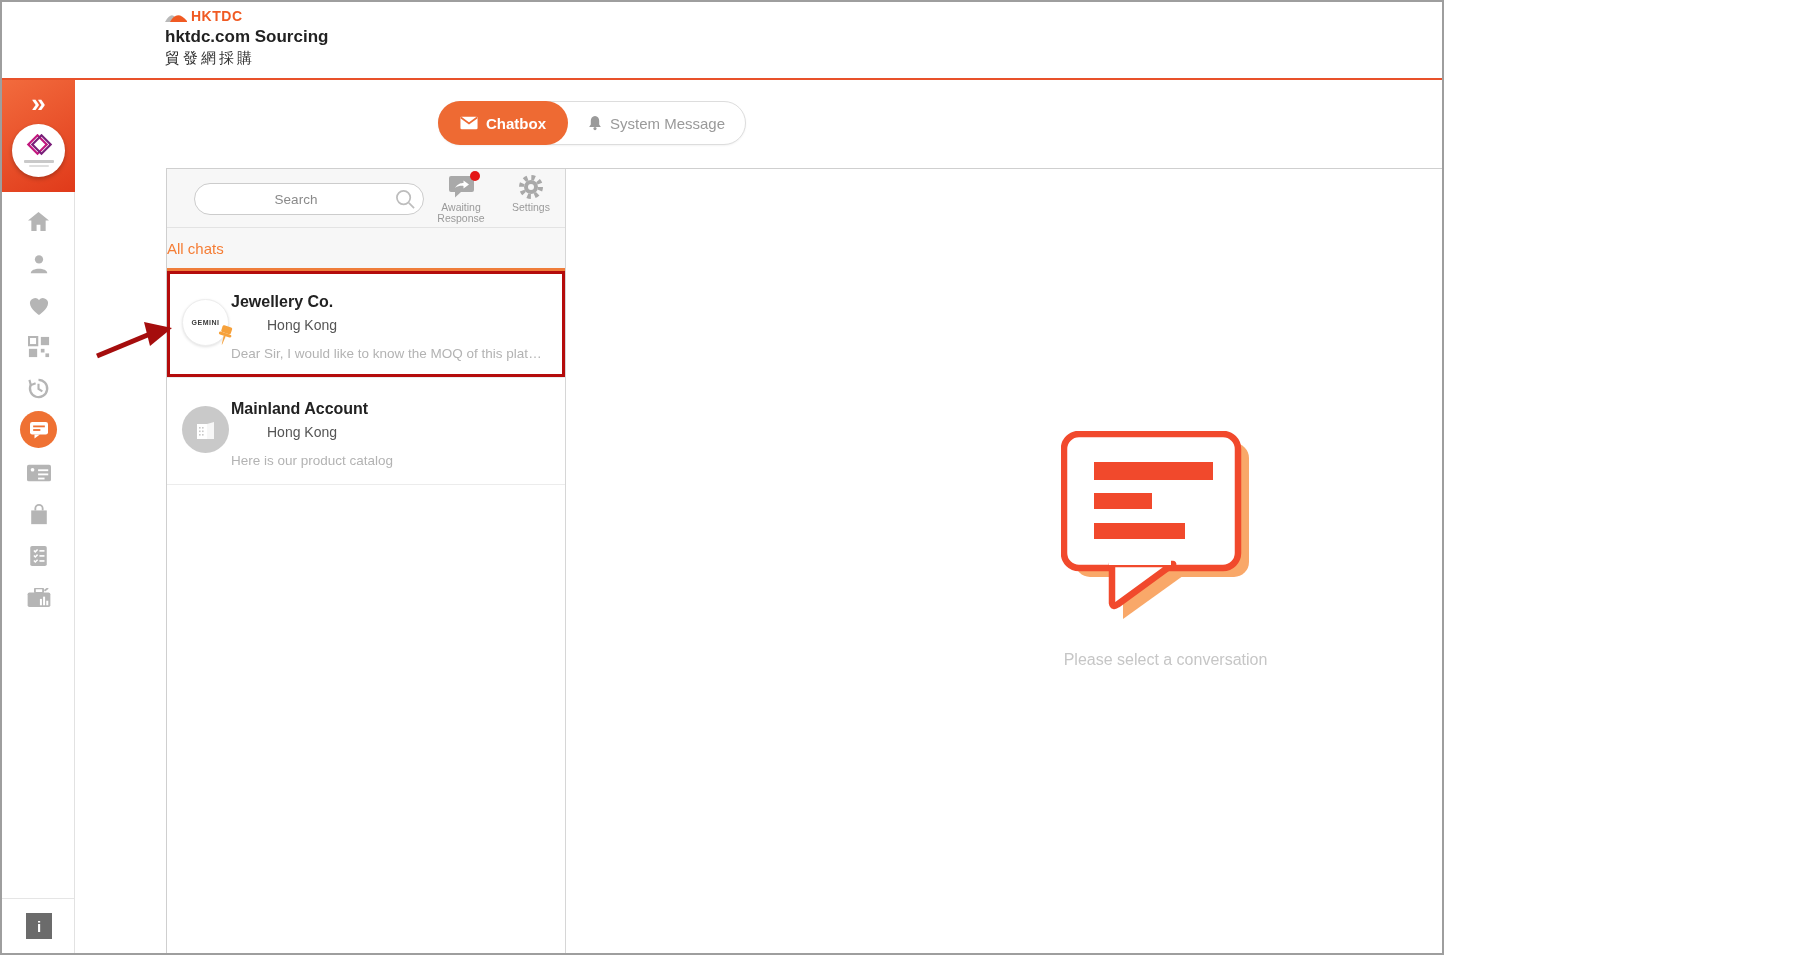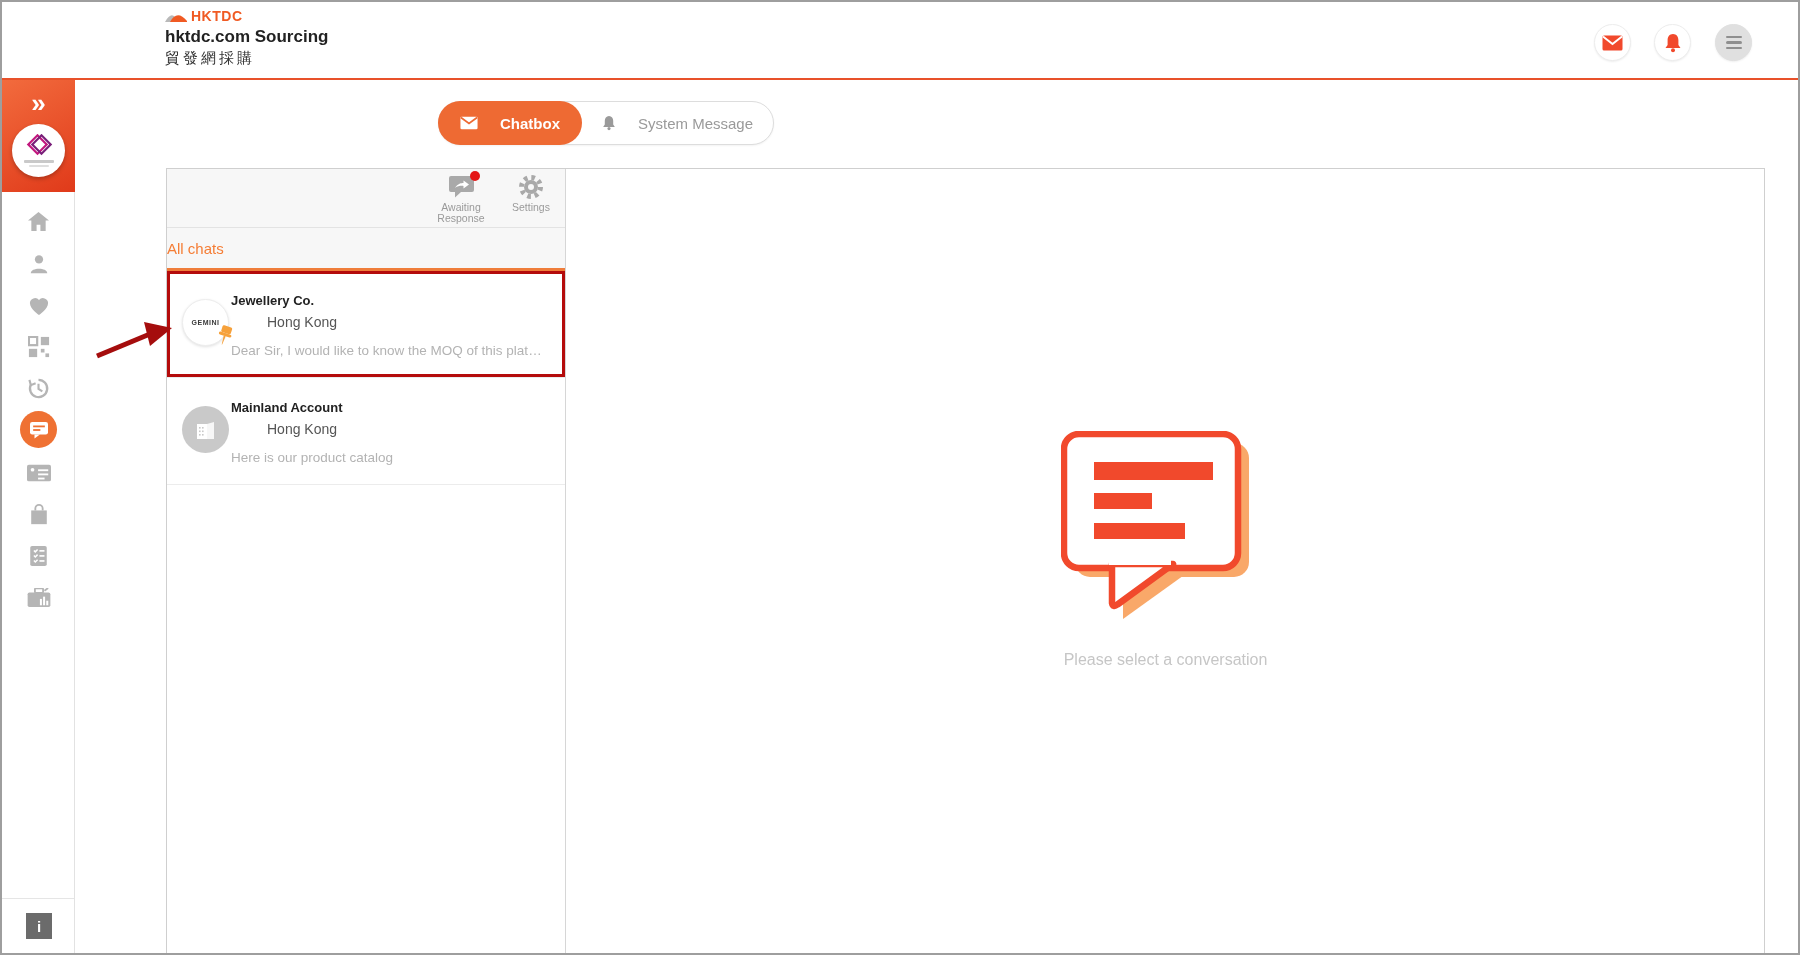--- a/index.html
+++ b/index.html
@@ -1,17 +1,17 @@
 <!DOCTYPE html>
 <html><head>
 <meta charset="utf-8">
 <style>
   * { margin:0; padding:0; box-sizing:border-box; }
   html,body { background:#ffffff; font-family:"Liberation Sans", sans-serif; }
-  .frame { position:relative; width:1800px; height:955px; background:#fff;
+  .frame { position:relative; width:1444px; height:955px; background:#fff;
            border:2px solid #9e9e9e; overflow:hidden; }
 
   
   .header { position:absolute; top:0; left:0; right:0; height:78px; background:#fff;
             border-bottom:2px solid #e8512a; z-index:5; }
   .brand { position:absolute; left:163px; top:5px; }
   .brand-logo { display:flex; align-items:center; gap:4px; height:18px; }
   .brand-logo-text { color:#f05a23; font-weight:bold; font-size:14px; letter-spacing:0.5px; }
   .brand-title { font-size:17px; font-weight:bold; color:#222; margin-top:2px; }
   .brand-sub { font-size:15px; color:#333; letter-spacing:3px; margin-top:2px; }
@@ -40,21 +40,21 @@
   .side-divider { position:absolute; left:0; right:0; bottom:54px; height:1px; background:#e5e5e5; }
   .info-btn { position:absolute; left:24px; bottom:14px; width:26px; height:26px; background:#6b6b6b;
               color:#fff; font-weight:bold; font-size:15px; display:flex; align-items:center;
               justify-content:center; cursor:pointer; }
 
   
   .page-title { position:absolute; left:190px; top:100px; font-size:29px; font-weight:bold; color:#151515; }
   .seg-pill { position:absolute; left:436px; top:99px; height:44px; background:#fff;
               border:1px solid #ddd; border-radius:22px; display:flex; align-items:center;
               box-shadow:0 1px 2px rgba(0,0,0,.05); }
-  .seg { display:flex; align-items:center; gap:22px; height:44px; padding:0 20px; border-radius:22px;
+  .seg { display:flex; align-items:center; gap:8px; height:44px; padding:0 20px; border-radius:22px;
          font-size:15px; color:#9a9a9a; cursor:pointer; }
   .seg.active { background:#ee6a33; color:#fff; font-weight:bold; margin:-1px 0 -1px -1px; padding:0 22px; }
 
   
   .panel { position:absolute; left:164px; top:166px; width:1599px; bottom:0;
            border:1px solid #cfcfcf; border-bottom:none; background:#fff; }
   .chat-col { position:absolute; left:0; top:0; bottom:0; width:399px; border-right:1px solid #d6d6d6; }
   .toolbar { position:relative; height:59px; background:#f7f7f7; border-bottom:1px solid #e3e3e3; }
   .search-pill { position:absolute; left:27px; top:14px; width:230px; height:32px; background:#fff;
                  border:1px solid #ccc; border-radius:17px; }
@@ -66,21 +66,21 @@
   .tool-btn { position:absolute; top:5px; text-align:center; cursor:pointer; color:#9a9a9a;
               font-size:10.5px; font-weight:normal; line-height:11px; }
   .tool-btn .ic { position:relative; display:inline-block; height:26px; }
   .red-dot { position:absolute; top:-3px; right:-5px; width:10px; height:10px; border-radius:50%;
              background:#e41616; }
   .allchats { height:43px; line-height:41px; text-align:left; background:#f7f7f7;
               color:#f57d35; font-size:15px; border-bottom:3px solid #ef7d3a; cursor:pointer; }
 
   .conv-item { position:relative; height:107px; background:#fff; border-bottom:1px solid #ececec;
                padding:22px 14px 0 64px; cursor:pointer; }
-  .conv-name { font-size:13px; font-weight:bold; color:#222; }
+  .conv-name { font-size:16px; font-weight:bold; color:#222; }
   .conv-loc { font-size:14px; color:#555; margin-top:6px;margin-left:36px; }
   .conv-prev { font-size:13.5px; color:#b3b3b3; margin-top:13px; white-space:nowrap;
                overflow:hidden; text-overflow:ellipsis; }
   .avatar { position:absolute; left:15px; top:28px; width:47px; height:47px; border-radius:50%;
             display:flex; align-items:center; justify-content:center; overflow:hidden; }
   .avatar.white { background:#fff; border:1px solid #ededed; box-shadow:0 1px 3px rgba(0,0,0,.12); overflow:visible; }
   .avatar.white .av-label { font-size:7px; font-weight:bold; color:#3a3a3a; letter-spacing:.5px; }
   .avatar.gray { background:#c9c9c9; }
   .avatar.photo { background:linear-gradient(180deg,#9aa7b8 0%,#8fa08a 22%,#5d7c46 45%,#46682f 70%,#3c5230 100%); }
   .pin { position:absolute; right:-7px; bottom:-8px; }
@@ -242,20 +242,27 @@
         <circle cx="9" cy="17.2" r="2" fill="#9a9a9a"></circle>
       </svg>
       <span>System Message</span>
     </div>
   </div>
 
   <div class="panel">
 
     <div class="chat-col">
       <div class="toolbar">
+        <div class="search-pill">
+          <input type="text" placeholder="Search" style="">
+          <svg class="search-glass" width="21" height="21" viewBox="0 0 22 22">
+            <circle cx="9" cy="9" r="7" fill="none" stroke="#bdbdbd" stroke-width="1.8"></circle>
+            <path d="M14.5 14.5 L20 20" stroke="#bdbdbd" stroke-width="1.8"></path>
+          </svg>
+        </div>
         <div class="tool-btn" style="left:258px; width:72px;">
           <span class="ic">
             <svg width="27" height="26" viewBox="0 0 27 26">
               <path d="M3 2 H24 A2 2 0 0 1 26 4 V16 A2 2 0 0 1 24 18 H13 L7 23.5 V18 H3 A2 2 0 0 1 1 16 V4 A2 2 0 0 1 3 2 Z" fill="#a9a9a9"></path>
               <path d="M7 14 C10 8.5 15.5 9 15.5 9 V6.5 L21 10.5 L15.5 14.5 V12 C15.5 12 10.5 11 7 14 Z" fill="#fff"></path>
             </svg>
             <span class="red-dot"></span>
           </span>
           <div>
             <div>Awaiting</div>

